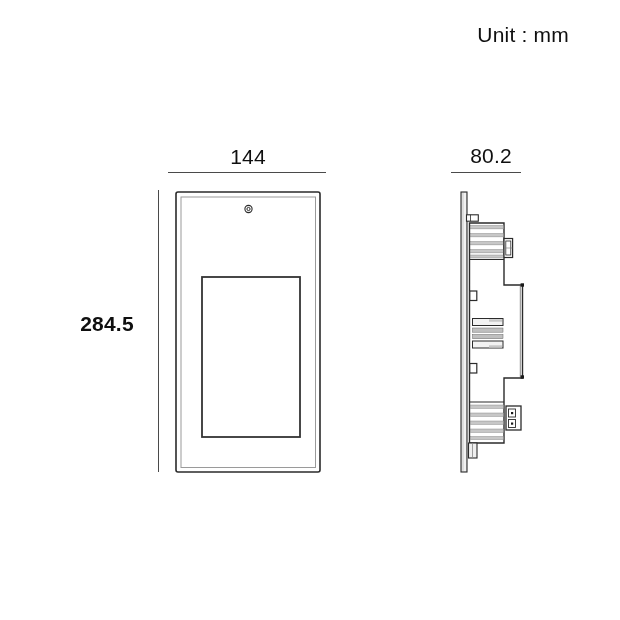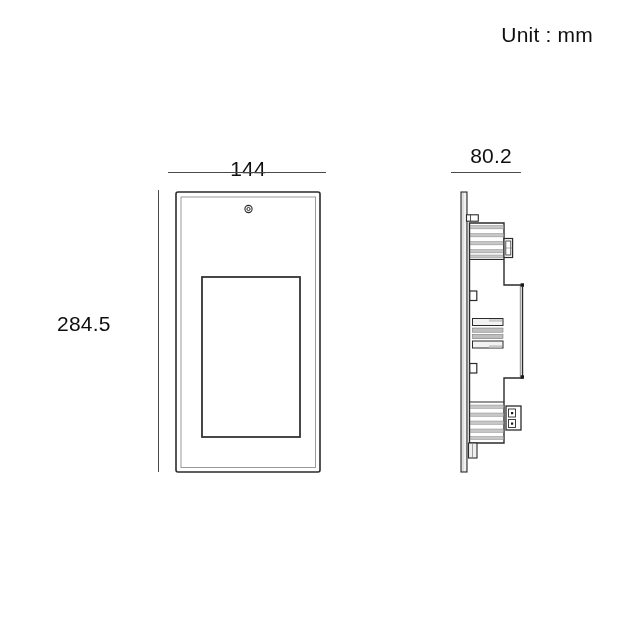--- a/index.html
+++ b/index.html
@@ -4,24 +4,24 @@
 <style>
   html,body{margin:0;padding:0;background:#fff;}
   .canvas{
     position:relative;width:620px;height:620px;background:#ffffff;
     font-family:"Liberation Sans", sans-serif;color:#111;overflow:hidden;
   }
   .label{
     position:absolute;font-size:21px;line-height:1.1;color:#0f0f0f;
     letter-spacing:0.2px;white-space:nowrap;
   }
-  .lbl-unit{left:473px;top:23px;width:120px;text-align:right;}
-  .lbl-width{left:188px;top:145px;width:120px;text-align:center;margin-top:12px;}
+  .lbl-unit{left:449px;top:23px;width:120px;text-align:right;}
+  .lbl-width{left:188px;top:145px;width:120px;text-align:center;}
   .lbl-depth{left:431px;top:144px;width:120px;text-align:center;}
-  .lbl-height{left:57px;top:312px;width:100px;text-align:left;}
+  .lbl-height{left:57px;top:312px;width:100px;text-align:center;font-weight:bold;}
   svg{position:absolute;left:0;top:0;}
 </style>
 </head>
 <body>
 
 <div class="canvas">
 
   <div class="label lbl-unit">Unit : mm</div>
   <div class="label lbl-width">144</div>
   <div class="label lbl-depth">80.2</div>

